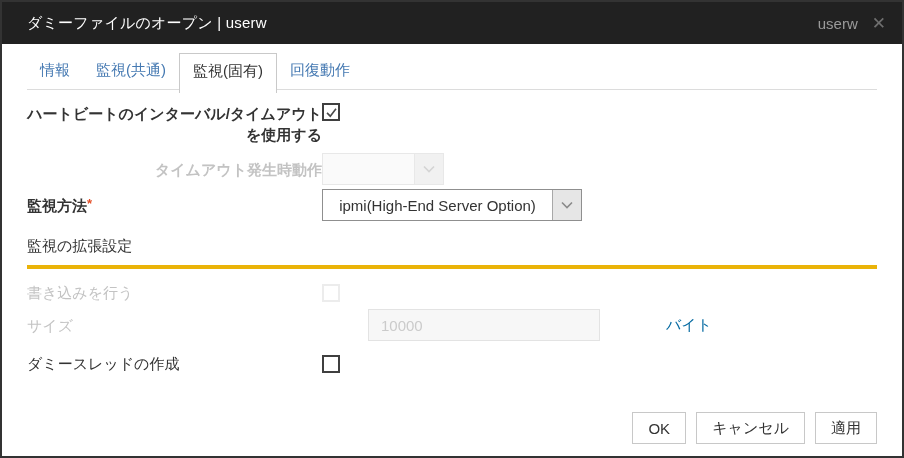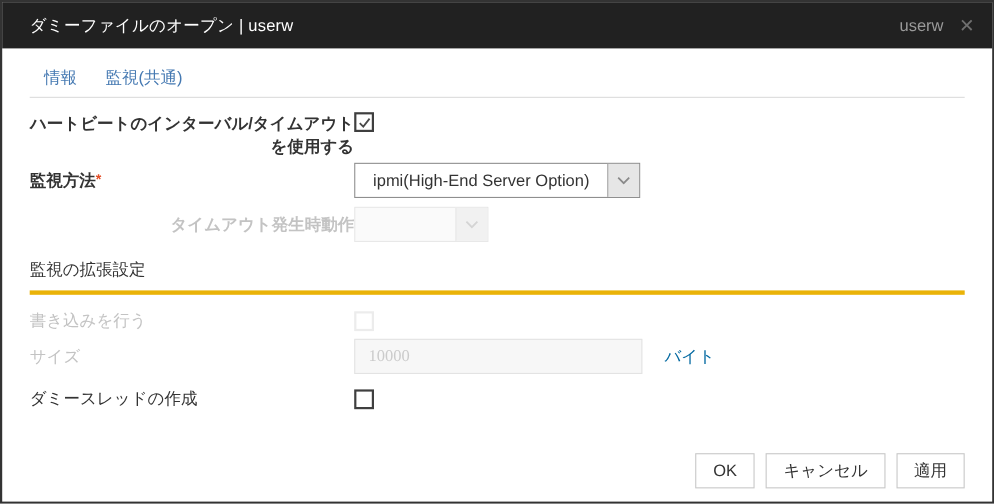--- a/index.html
+++ b/index.html
@@ -85,97 +85,99 @@
   .select.disabled .arrow { border-left-color: #e8e8e8; background: #f1f1f1; }
   .sel-monitor { width: 260px; }
   .sel-timeout { width: 122px; }
   
   .section-head {
     font-weight: normal; margin-top: 16px;
     padding-bottom: 9px; border-bottom: 4px solid #eab308;
   }
   
   .text-input {
-    width: 262px; height: 32px;
+    width: 232px; height: 32px;
     border: 1px solid #e3e3e3; background: #f7f7f7;
     color: #cbcbcb; font-size: 15px; padding: 0 12px;
-    font-family: Liberation Serif, serif;
+    font-family: Liberation Sans, sans-serif;
   }
   .unit { color: #0369a1; margin-left: 20px; }
   
   .footer {
     margin-top: auto; padding-bottom: 12px;
     display: flex; justify-content: flex-end; gap: 10px;
   }
   .btn {
     height: 32px; padding: 0 15px; min-width: 54px;
     background: #fff; border: 1px solid #c8c8c8;
     color: #333; font-size: 15px; cursor: pointer;
     font-family: "Liberation Sans", "DejaVu Sans", sans-serif;
   }
   
   .mt-13 { margin-top: 13px; }
   .mt-12 { margin-top: 12px; }
   .mt-8  { margin-top: 8px; }
-  .mt-6  { margin-top: 6px; }
+  .mt-6  { margin-top: 6px; gap: 46px; }
   .mt-4  { margin-top: 4px; }
 </style>
 </head>
 <body>
 
 <div class="dialog">
 
   <div class="titlebar">
     <span class="title">ダミーファイルのオープン | userw</span>
     <span class="subtitle">userw</span>
     <span class="close">✕</span>
   </div>
 
   <div class="content">
 
     <div class="tabs">
       <div class="tab">情報</div>
       <div class="tab">監視(共通)</div>
+      <div class="tab active">監視(固有)</div>
+      <div class="tab">回復動作</div>
     </div>
 
     <div class="row top mt-13">
       <div class="row-label bold">ハートビートのインターバル/タイムアウトを使用する</div>
       <div class="checkbox checked">
         <svg viewBox="0 0 16 16">
           <polyline points="2.5,8.5 6.5,12.5 13.5,3.5" fill="none" stroke="#4a4a4a" stroke-width="2"></polyline>
         </svg>
-      </div>
-    </div>
-
-    <div class="row mt-4">
-      <div class="row-label">
-        <span class="bold">監視方法</span><span class="required">*</span>
-      </div>
-      <div class="select sel-monitor">
-        <span class="value">ipmi(High-End Server Option)</span>
-        <span class="arrow">
-          <svg width="12" height="8" viewBox="0 0 12 8">
-              <polyline points="1,1.5 6,6.5 11,1.5" fill="none" stroke="#8a8a8a" stroke-width="1.6"></polyline>
-            </svg>
-        </span>
       </div>
     </div>
 
     <div class="row mt-8">
       <div class="row-label bold disabled-text">タイムアウト発生時動作</div>
       <div class="select sel-timeout disabled">
         <span class="value"></span>
         <span class="arrow">
           <svg width="12" height="8" viewBox="0 0 12 8">
               <polyline points="1,1.5 6,6.5 11,1.5" fill="none" stroke="#d4d4d4" stroke-width="1.6"></polyline>
             </svg>
         </span>
       </div>
     </div>
 
+    <div class="row mt-4">
+      <div class="row-label">
+        <span class="bold">監視方法</span><span class="required">*</span>
+      </div>
+      <div class="select sel-monitor">
+        <span class="value">ipmi(High-End Server Option)</span>
+        <span class="arrow">
+          <svg width="12" height="8" viewBox="0 0 12 8">
+              <polyline points="1,1.5 6,6.5 11,1.5" fill="none" stroke="#8a8a8a" stroke-width="1.6"></polyline>
+            </svg>
+        </span>
+      </div>
+    </div>
+
     <div class="section-head">監視の拡張設定</div>
 
 
     <div class="row mt-13">
       <div class="row-label disabled-text">書き込みを行う</div>
       <div class="checkbox disabled">
         
       </div>
     </div>
 

